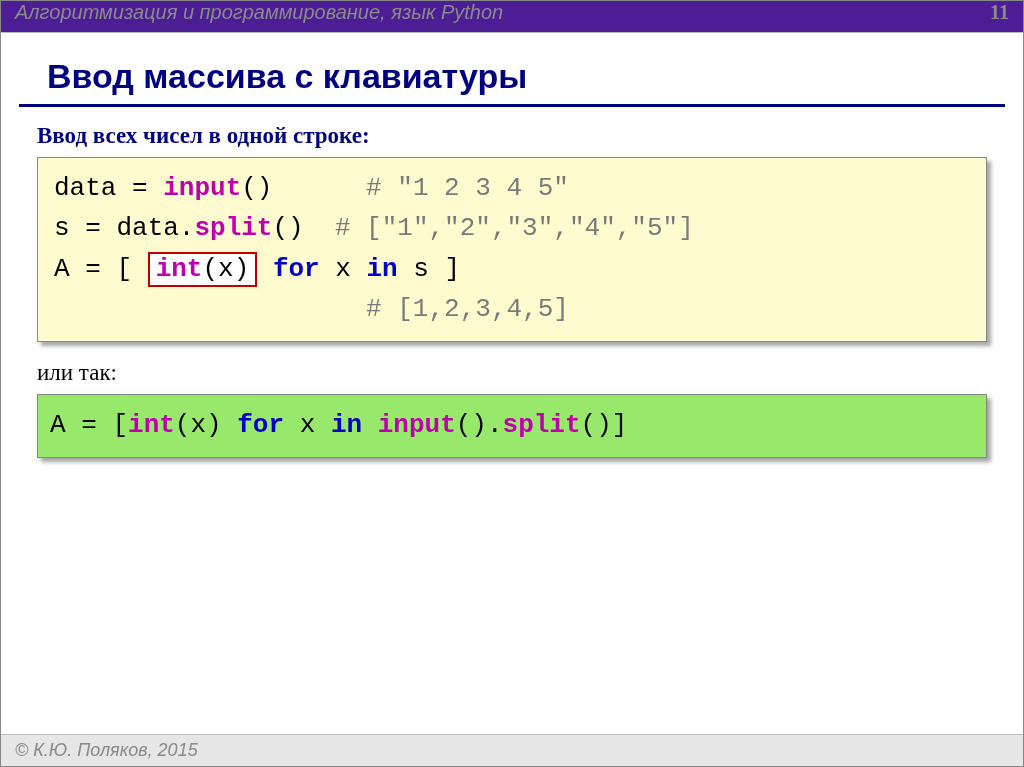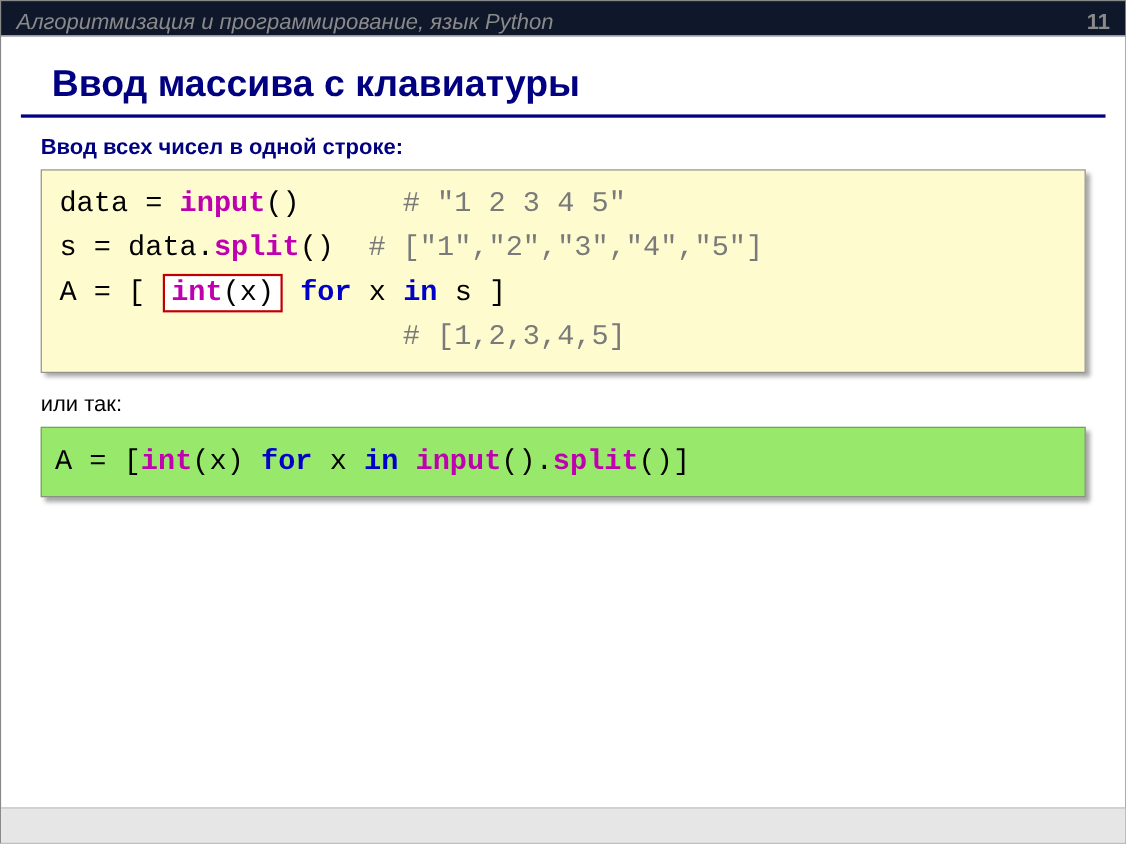--- a/index.html
+++ b/index.html
@@ -1,29 +1,29 @@
 <!DOCTYPE html>
 <html><head>
 <meta charset="utf-8">
 <style>
   * { margin: 0; padding: 0; box-sizing: border-box; }
   html, body { width: 1024px; height: 767px; font-family: Arial, Helvetica, sans-serif; background: #fff; }
   .slide { width: 1024px; height: 767px; position: relative; border: 1px solid #888; }
   .header-bar {
-    height: 32px; background: #0f172a; border-bottom: 1px solid #bbb;
-    display: flex; align-items: flex-end; justify-content: space-between;
+    height: 32px; background: #4c1d95; border-bottom: 1px solid #bbb;
+    display: flex; align-items: flex-start; justify-content: space-between;
     padding: 0 14px; color: #8a8a8a; font-style: italic; font-size: 20px;
   }
   .title {
     padding: 24px 28px 8px 28px;
     color: #000080; font-weight: bold; font-size: 34px;
     border-bottom: 3px solid #000080; margin: 0 18px;
   }
   .content { padding: 10px 36px; }
-  .subhead { color: #000080; font-weight: bold; font-size: 20px; margin: 6px 0 8px 0; }
+  .subhead { color: #000080; font-weight: bold; font-size: 23px; margin: 6px 0 8px 0; font-family: Liberation Serif, serif; }
 
   .codebox {
     position: relative;
     border: 1px solid #888;
     background: #fefccf;
     box-shadow: 4px 4px 4px rgba(0,0,0,0.35);
     font-family: "Courier New", Courier, monospace;
     font-size: 26px; line-height: 1.55;
     padding: 10px 16px 12px 16px;
     margin-bottom: 18px;
@@ -44,21 +44,21 @@
     padding: 0 6px;
     line-height: 1.2;
   }
 
   .footer-bar {
     position: absolute; left: 0; right: 0; bottom: 0;
     height: 32px; background: #e6e6e6; border-top: 1px solid #bbb;
     display: flex; align-items: center; justify-content: space-between;
     padding: 0 14px; color: #8a8a8a; font-style: italic; font-size: 18px;
   }
-  .pagenum { font-weight: bold; font-style: normal; }
+  .pagenum { font-weight: bold; font-style: normal; font-family: Liberation Serif, serif; }
 </style>
 </head>
 <body>
 
 <div class="slide">
 
   <div class="header-bar">
     <span>Алгоритмизация и программирование, язык Python</span>
     <span class="pagenum">11</span>
   </div>
@@ -74,15 +74,16 @@
 <span class="c-id">A</span><span class="c-op"> = </span><span class="c-id">[ </span><span class="highlight-frame"><span class="c-func">int</span><span class="c-id">(x)</span></span><span class="c-id"> </span><span class="c-kw">for</span><span class="c-id"> x </span><span class="c-kw">in</span><span class="c-id"> s ]</span>
 <span>                    </span><span class="c-cmt"># [1,2,3,4,5]</span></div>
 
     <div class="subhead" style="font-weight:normal;color:#000;">или так:</div>
 
     <div class="codebox green"><span class="c-id">A</span><span class="c-op"> = </span><span class="c-id">[</span><span class="c-func">int</span><span class="c-id">(x) </span><span class="c-kw">for</span><span class="c-id"> x </span><span class="c-kw">in</span><span class="c-id"> </span><span class="c-func">input</span><span class="c-id">().</span><span class="c-func">split</span><span class="c-id">()]</span></div>
 
   </div>
 
   <div class="footer-bar">
+    <span>© К.Ю. Поляков, 2015</span>
   </div>
 
 </div>
 
 </body></html>

